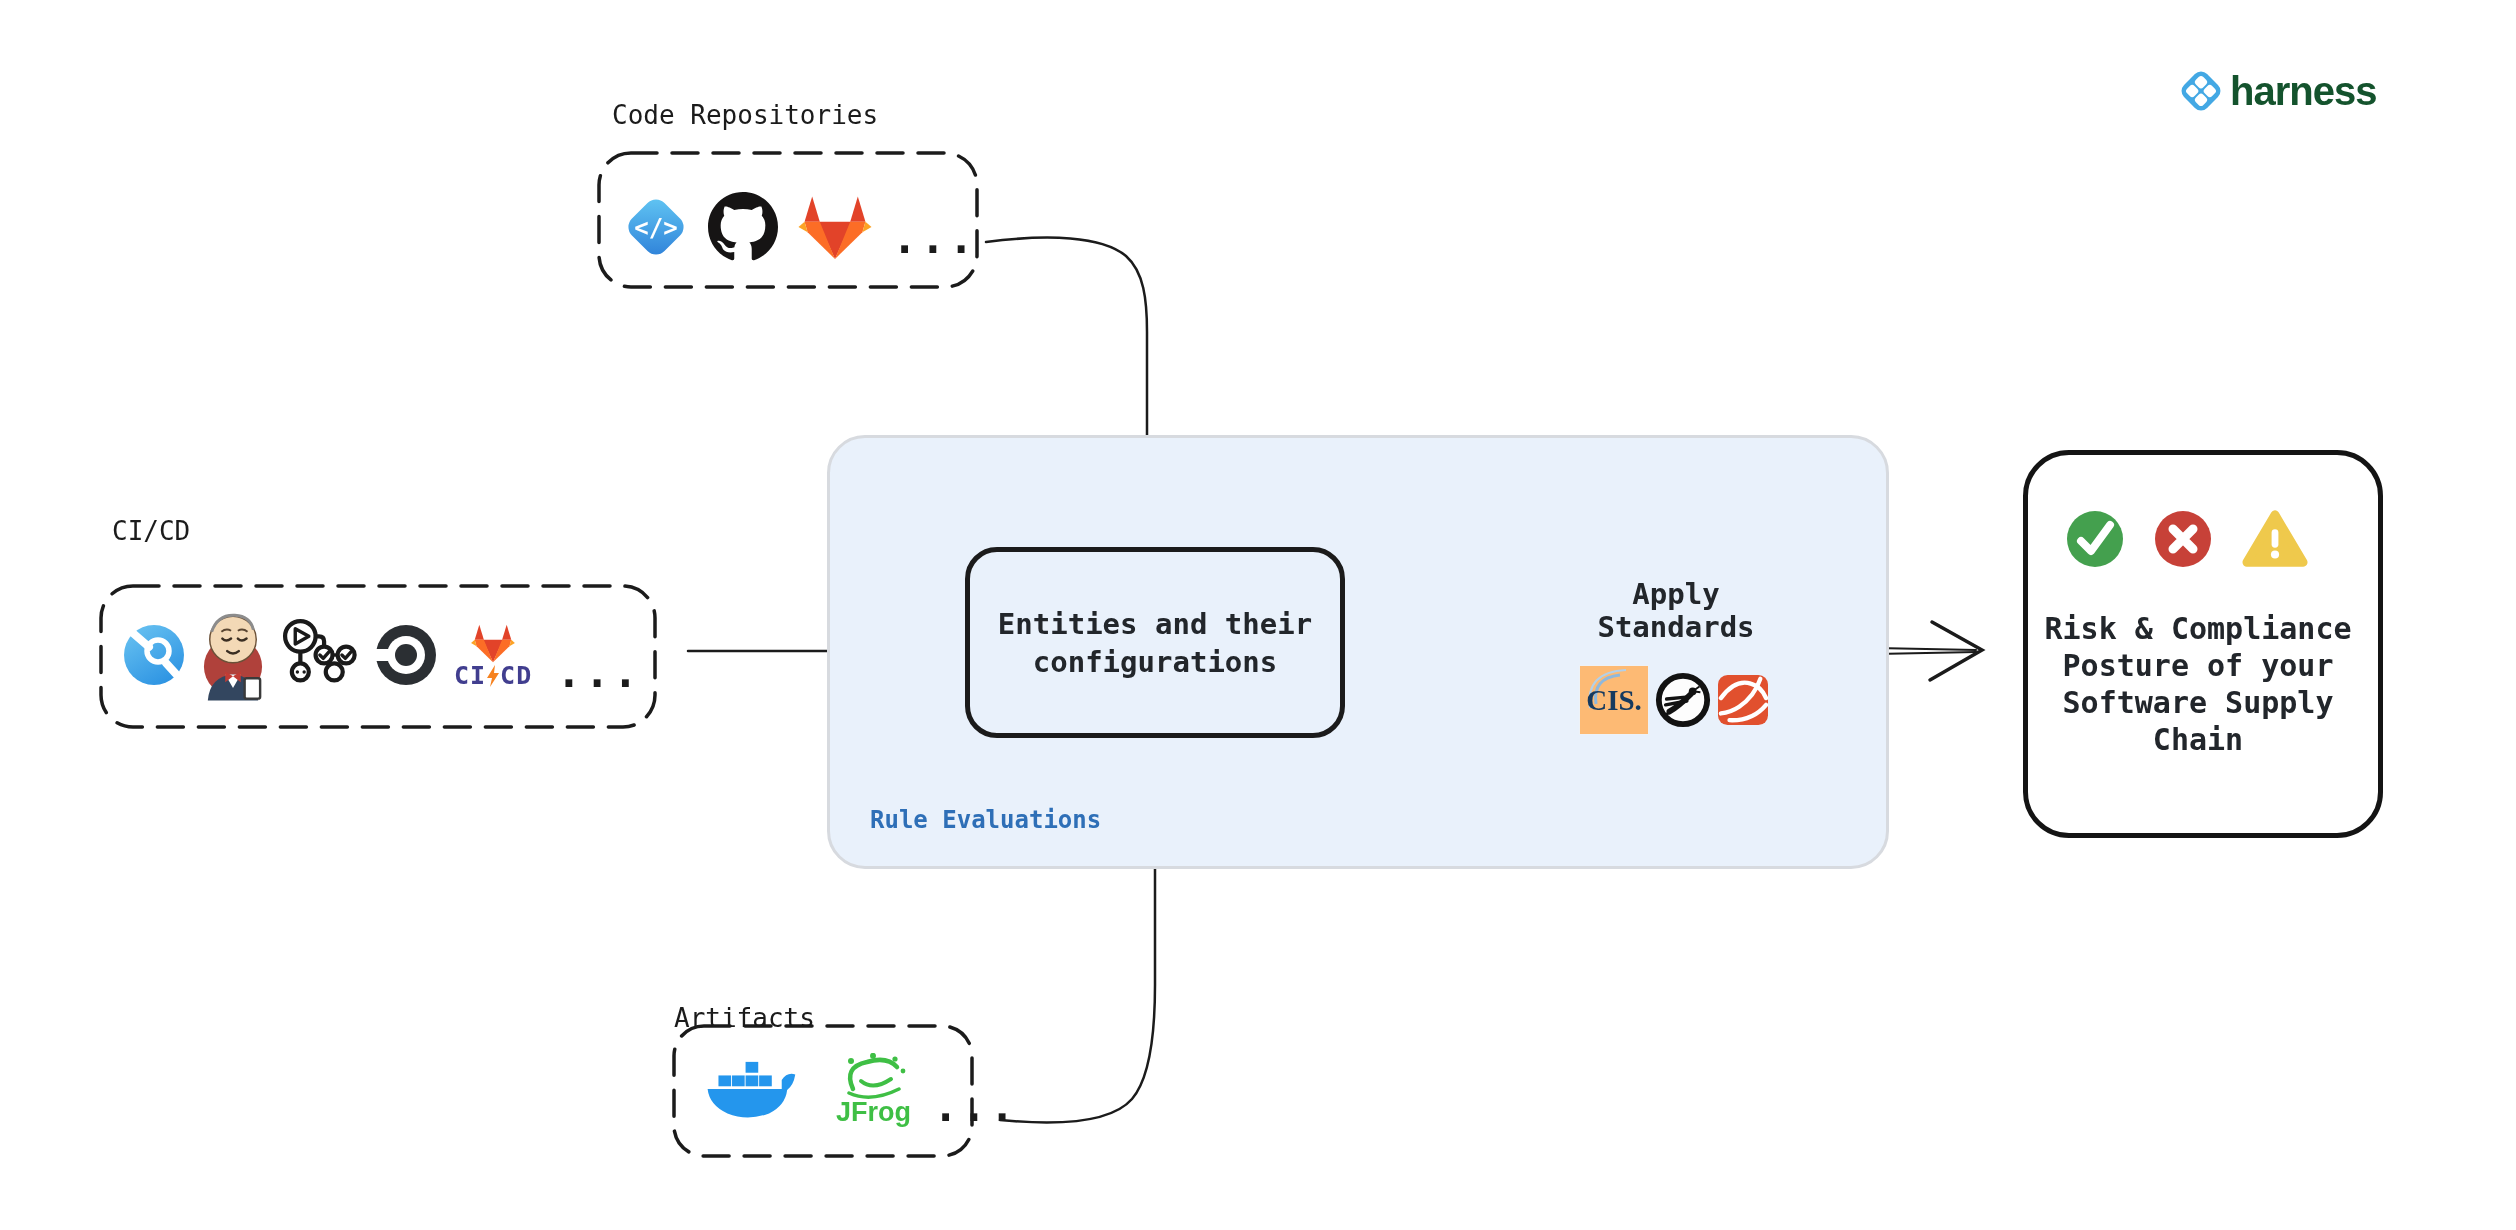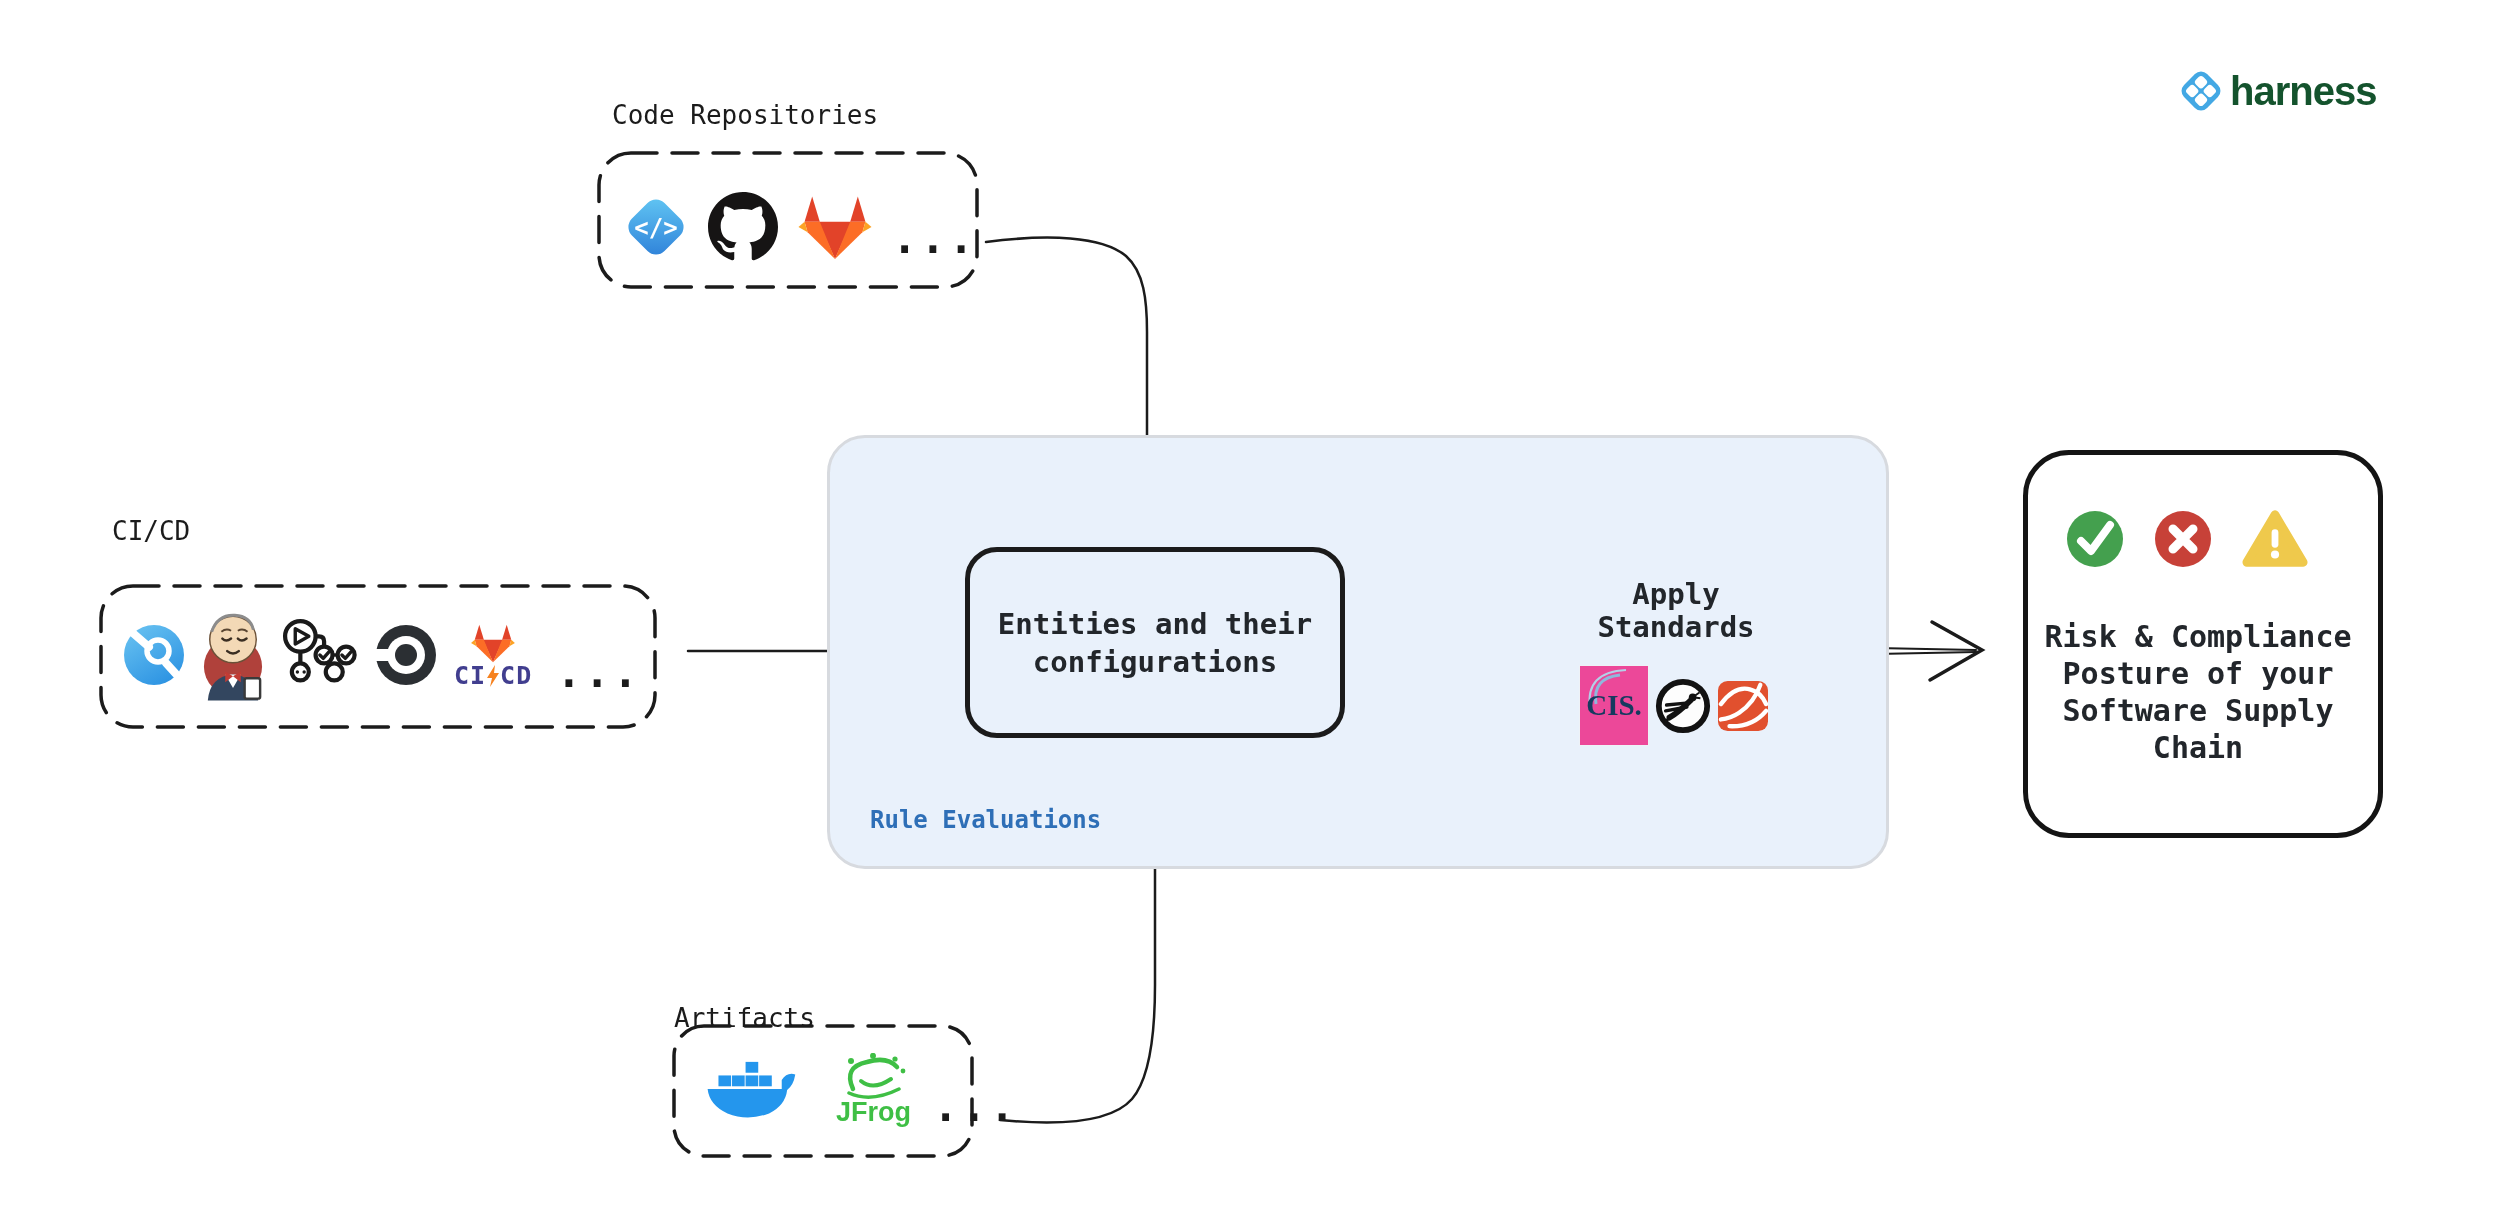--- a/index.html
+++ b/index.html
@@ -20,21 +20,21 @@
   .ellipsis{font-weight:700;font-size:42px;line-height:20px;color:var(--ink);letter-spacing:3px;}
 
   .panel{background:var(--panel);border:3px solid var(--panel-border);border-radius:38px;}
   .rule-label{font-weight:700;font-size:24px;color:var(--rule-blue);white-space:nowrap;}
 
   .entities-box{border:5px solid var(--ink);border-radius:32px;display:flex;align-items:center;justify-content:center;}
   .entities-text{width:340px;text-align:center;font-weight:700;font-size:29px;line-height:38px;color:var(--text);}
 
   .diamond-text{width:210px;text-align:center;font-weight:700;font-size:29px;line-height:33px;color:var(--text);}
   .standards-row{display:flex;align-items:center;gap:6px;}
-  .cis-chip{width:68px;height:79px;background:#ec4899;position:relative;display:flex;align-items:center;justify-content:center;box-shadow:0 0 0 1px #eef2f6;}
+  .cis-chip{width:68px;height:68px;background:#fdba74;position:relative;display:flex;align-items:center;justify-content:center;box-shadow:0 0 0 1px #eef2f6;}
   .cis-chip svg{position:absolute;left:0;top:0;}
   .cis-text{position:relative;font-family:"Liberation Serif",serif;font-weight:700;font-size:29px;color:var(--cis-navy);}
 
   .outcome-box{background:#fff;border:5px solid #141414;border-radius:46px;}
   .outcome-text{width:336px;text-align:center;font-weight:700;font-size:30px;line-height:37px;color:var(--text);}
 
   .brand{display:flex;align-items:center;gap:6px;}
   .brand-word{font-family:"Liberation Sans",sans-serif;font-weight:700;font-size:40px;letter-spacing:-1px;color:#14532d;}
 
   .glcicd{display:flex;flex-direction:column;align-items:center;}
@@ -300,15 +300,15 @@
       </svg>
     </span>
     <span>
       <svg width="66" height="62" viewBox="0 0 68 62">
         <path d="M34 6 L63 55 L5 55 Z" style="fill:var(--warn);stroke:var(--warn)" stroke-width="9" stroke-linejoin="round"></path>
         <rect x="30.5" y="21" width="7" height="19" rx="3.5" fill="#fff"></rect>
         <circle cx="34" cy="47" r="4.2" fill="#fff"></circle>
       </svg>
     </span>
   </div>
-  <div class="abs outcome-text" style="left:2030px;top:610px;margin-top:8px;">Risk &amp; Compliance Posture of your Software Supply Chain</div>
+  <div class="abs outcome-text" style="left:2030px;top:610px;">Risk &amp; Compliance Posture of your Software Supply Chain</div>
 
 </div>
 
 </body></html>

